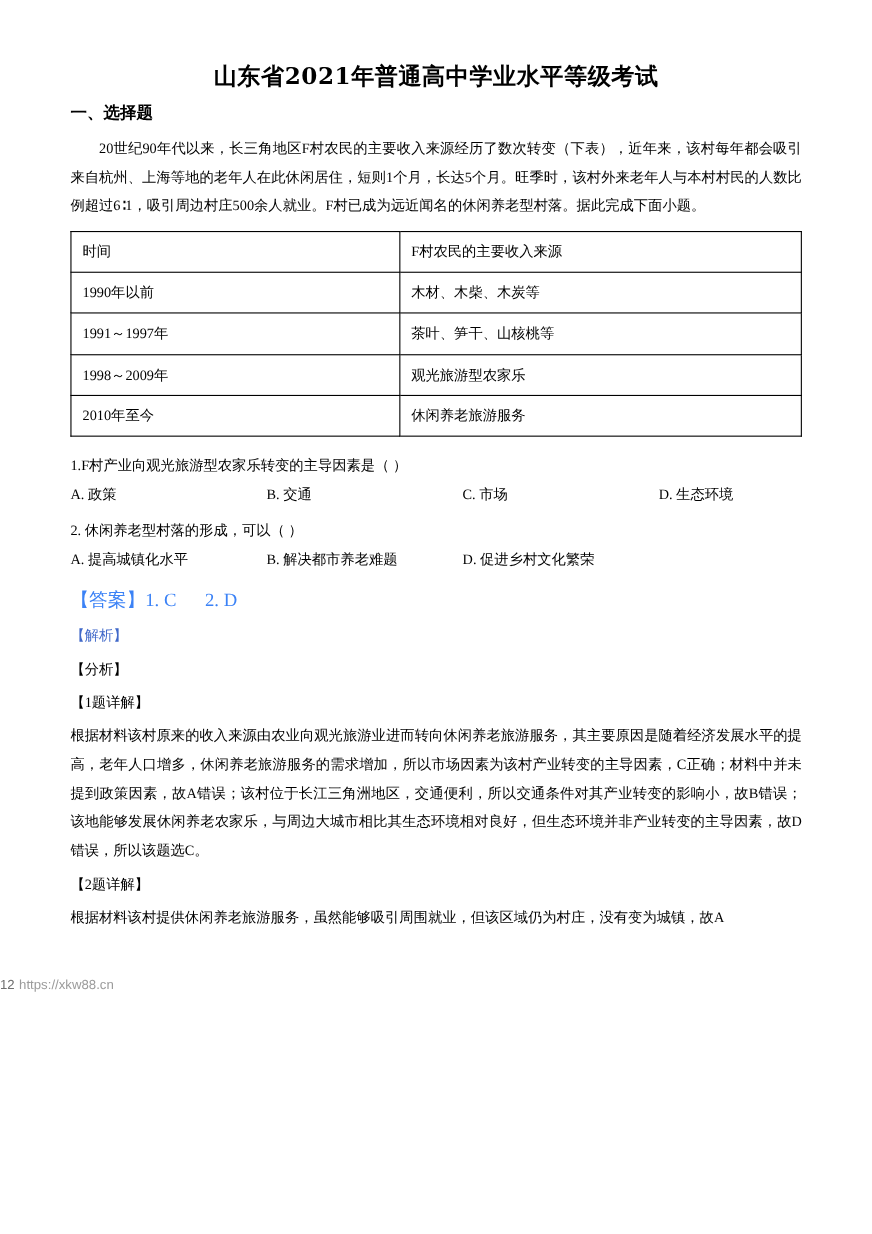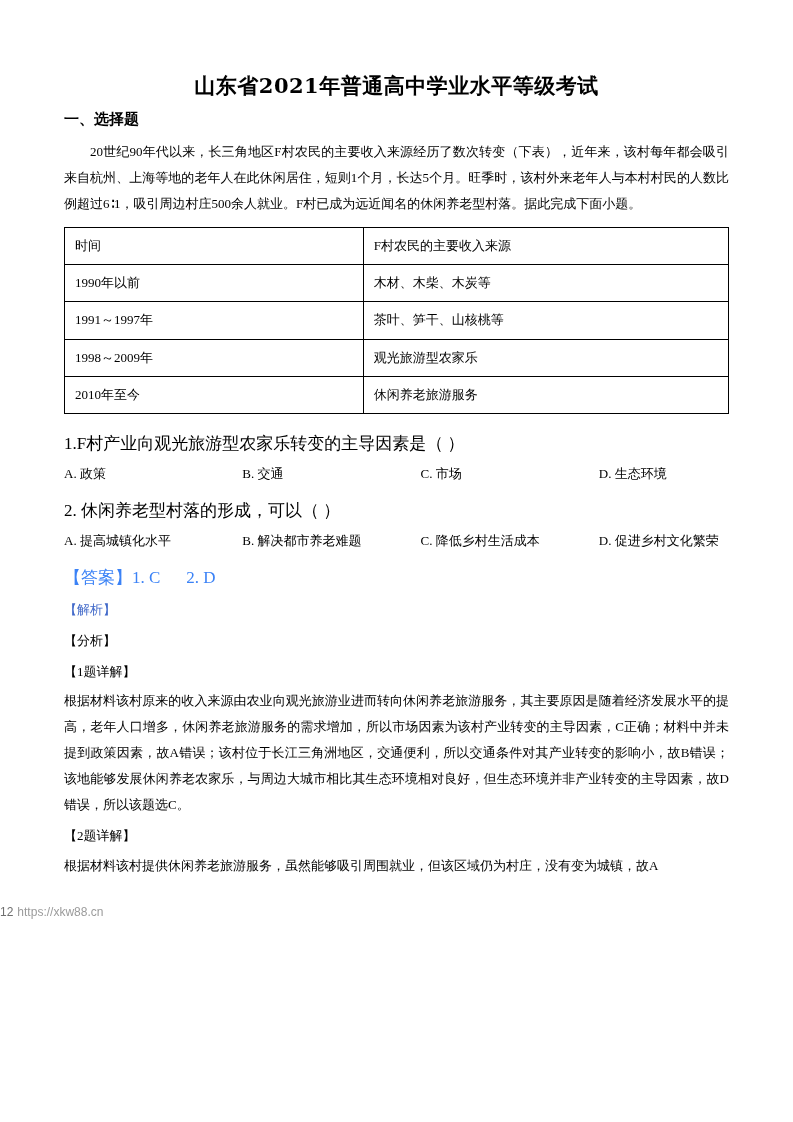--- a/index.html
+++ b/index.html
@@ -14,21 +14,20 @@
     color: #000000;
     position: relative;
     overflow: hidden;
   }
   .page {
     width: 793px;
     height: 924px;
     box-sizing: border-box;
     padding: 55px 64px 15px 64px;
     position: relative;
-    margin-top: 17px;
   }
   .doc-title {
     text-align: center;
     font-size: 21px;
     font-weight: bold;
     letter-spacing: 0.5px;
     margin: 0 0 10px 0;
     font-family: "DejaVu Serif", "Liberation Serif", serif;
   }
   .doc-subtitle {
@@ -62,21 +61,21 @@
   }
   table.data-table td {
     border: 1px solid #000;
     padding: 9px 10px;
     line-height: 1.4;
     vertical-align: middle;
   }
   table.data-table td.col1 { width: 45%; }
   table.data-table td.col2 { width: 55%; }
   .q-stem {
-    font-size: 17px;
+    font-size: 13px;
     line-height: 1.9;
     margin: 8px 0 2px 0;
   }
   .opts {
     display: flex;
     font-size: 13px;
     line-height: 1.9;
     margin: 0 0 4px 0;
     gap: 12px;
   }
@@ -164,21 +163,20 @@
     <div class="opt">A. 政策</div>
     <div class="opt">B. 交通</div>
     <div class="opt">C. 市场</div>
     <div class="opt">D. 生态环境</div>
   </div>
 
   <div class="q-stem">2. 休闲养老型村落的形成，可以（    ）</div>
   <div class="opts wide">
     <div class="opt">A. 提高城镇化水平</div>
     <div class="opt">B. 解决都市养老难题</div>
-    <div class="opt">C. 降低乡村生活成本</div>
     <div class="opt">D. 促进乡村文化繁荣</div>
   </div>
 
   <div class="answer-line">
     <span class="tag">【答案】</span><span>1. C</span><span class="sp"></span><span>2. D</span>
   </div>
 
   <div class="analysis-tag">【解析】</div>
 
   <div class="blk-head">【分析】</div>

